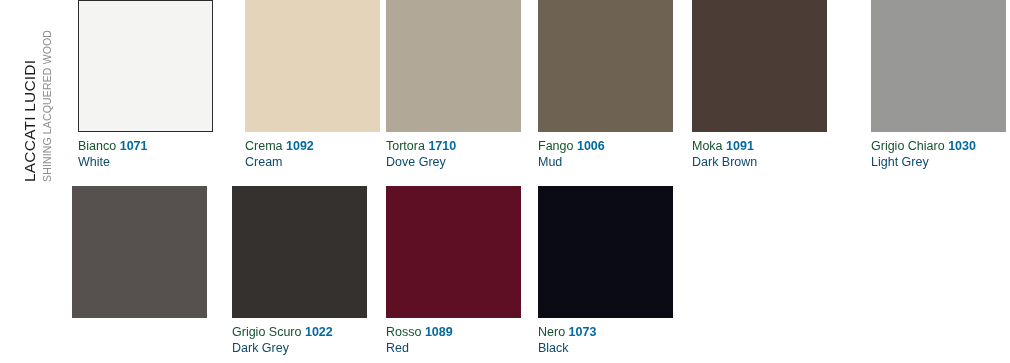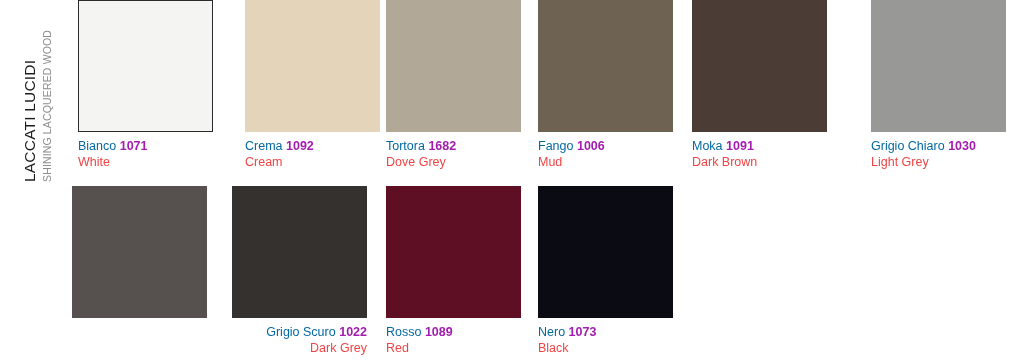--- a/index.html
+++ b/index.html
@@ -74,45 +74,45 @@
     width: 133px;
     height: 130px;
   }
   .swatch-caption {
     margin-top: 7px;
     font-size: 12.5px;
     line-height: 15px;
     white-space: nowrap;
   }
   .name-it {
+    color: #14532d;
+  }
+  .name-code {
     color: #0369a1;
-  }
-  .name-code {
-    color: #a21caf;
     font-weight: bold;
   }
   .name-en {
-    color: #ef4444;
+    color: #0c4a6e;
     font-size: 12.5px;
     line-height: 15px;
     display: block;
     margin-top: 1px;
   }
 
   
   #cell-1071 { left: 78px; }
   #cell-1092 { left: 232px; padding-left: 13px; }
   #cell-1079 { left: 386px; }
   #cell-1006 { left: 538px; }
   #cell-1091 { left: 692px; }
   #cell-1030 { left: 845px; padding-left: 26px; }
 
   
   #cell-1033 { left: 72px;  top: 14px; }
-  #cell-1022 { left: 232px; top: 14px; text-align: right; }
+  #cell-1022 { left: 232px; top: 14px; }
   #cell-1089 { left: 386px; top: 14px; }
   #cell-1073 { left: 538px; top: 14px; }
 </style>
 </head>
 <body>
 
 <div id="category-header">
   <div class="vtext" id="category-title-it">LACCATI LUCIDI</div>
   <div class="vtext" id="category-title-en">SHINING LACQUERED WOOD</div>
 </div>
@@ -134,21 +134,21 @@
       <span class="name-it">Crema</span>
       <span class="name-code">1092</span>
       <span class="name-en">Cream</span>
     </div>
   </div>
 
   <div class="swatch-cell" id="cell-1079">
     <div class="swatch-chip" style="background-color: rgb(178, 168, 151);"></div>
     <div class="swatch-caption">
       <span class="name-it">Tortora</span>
-      <span class="name-code">1682</span>
+      <span class="name-code">1710</span>
       <span class="name-en">Dove Grey</span>
     </div>
   </div>
 
   <div class="swatch-cell" id="cell-1006">
     <div class="swatch-chip" style="background-color: rgb(110, 99, 83);"></div>
     <div class="swatch-caption">
       <span class="name-it">Fango</span>
       <span class="name-code">1006</span>
       <span class="name-en">Mud</span>

